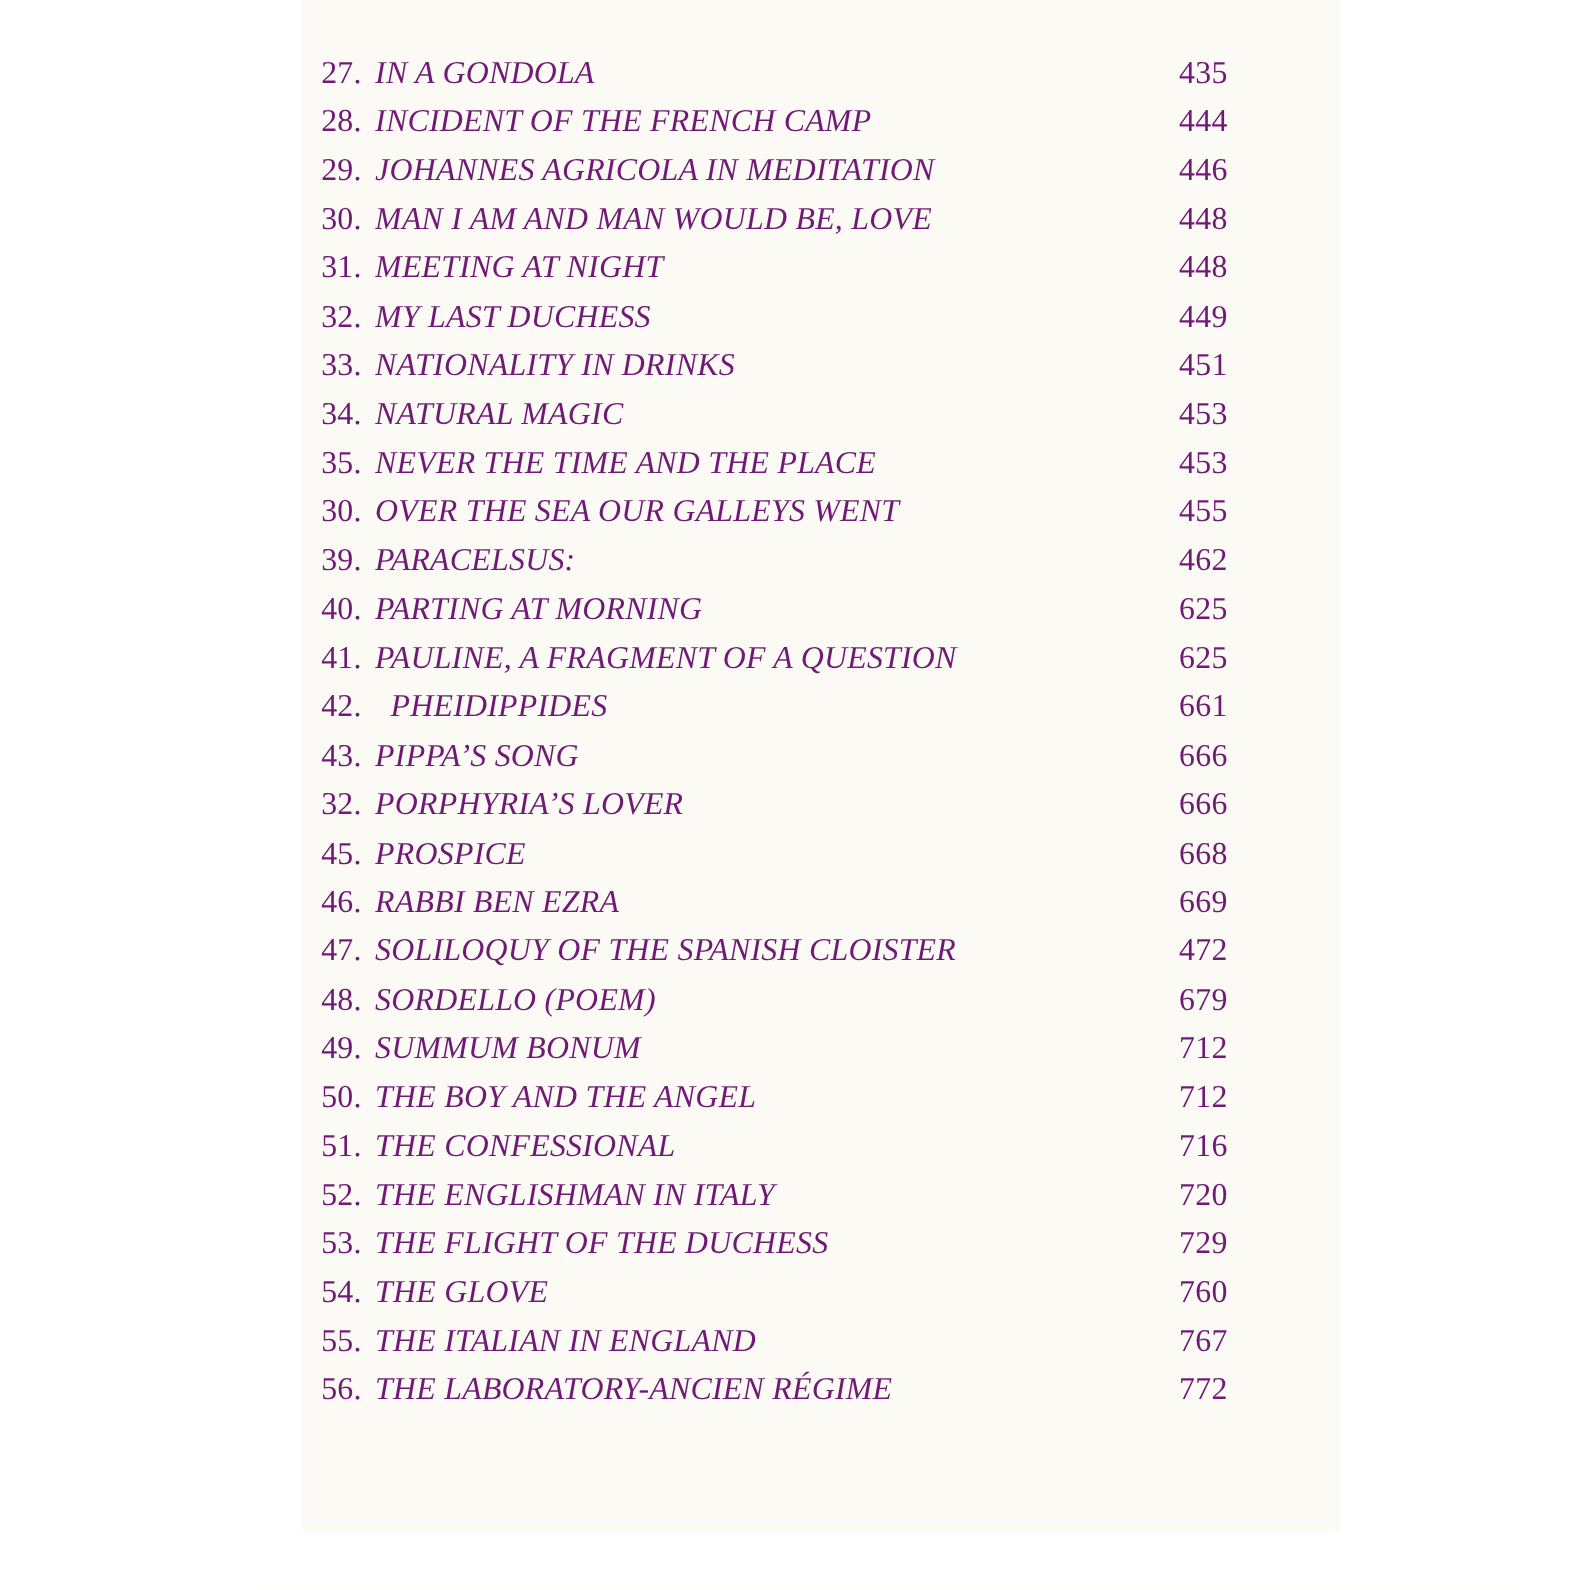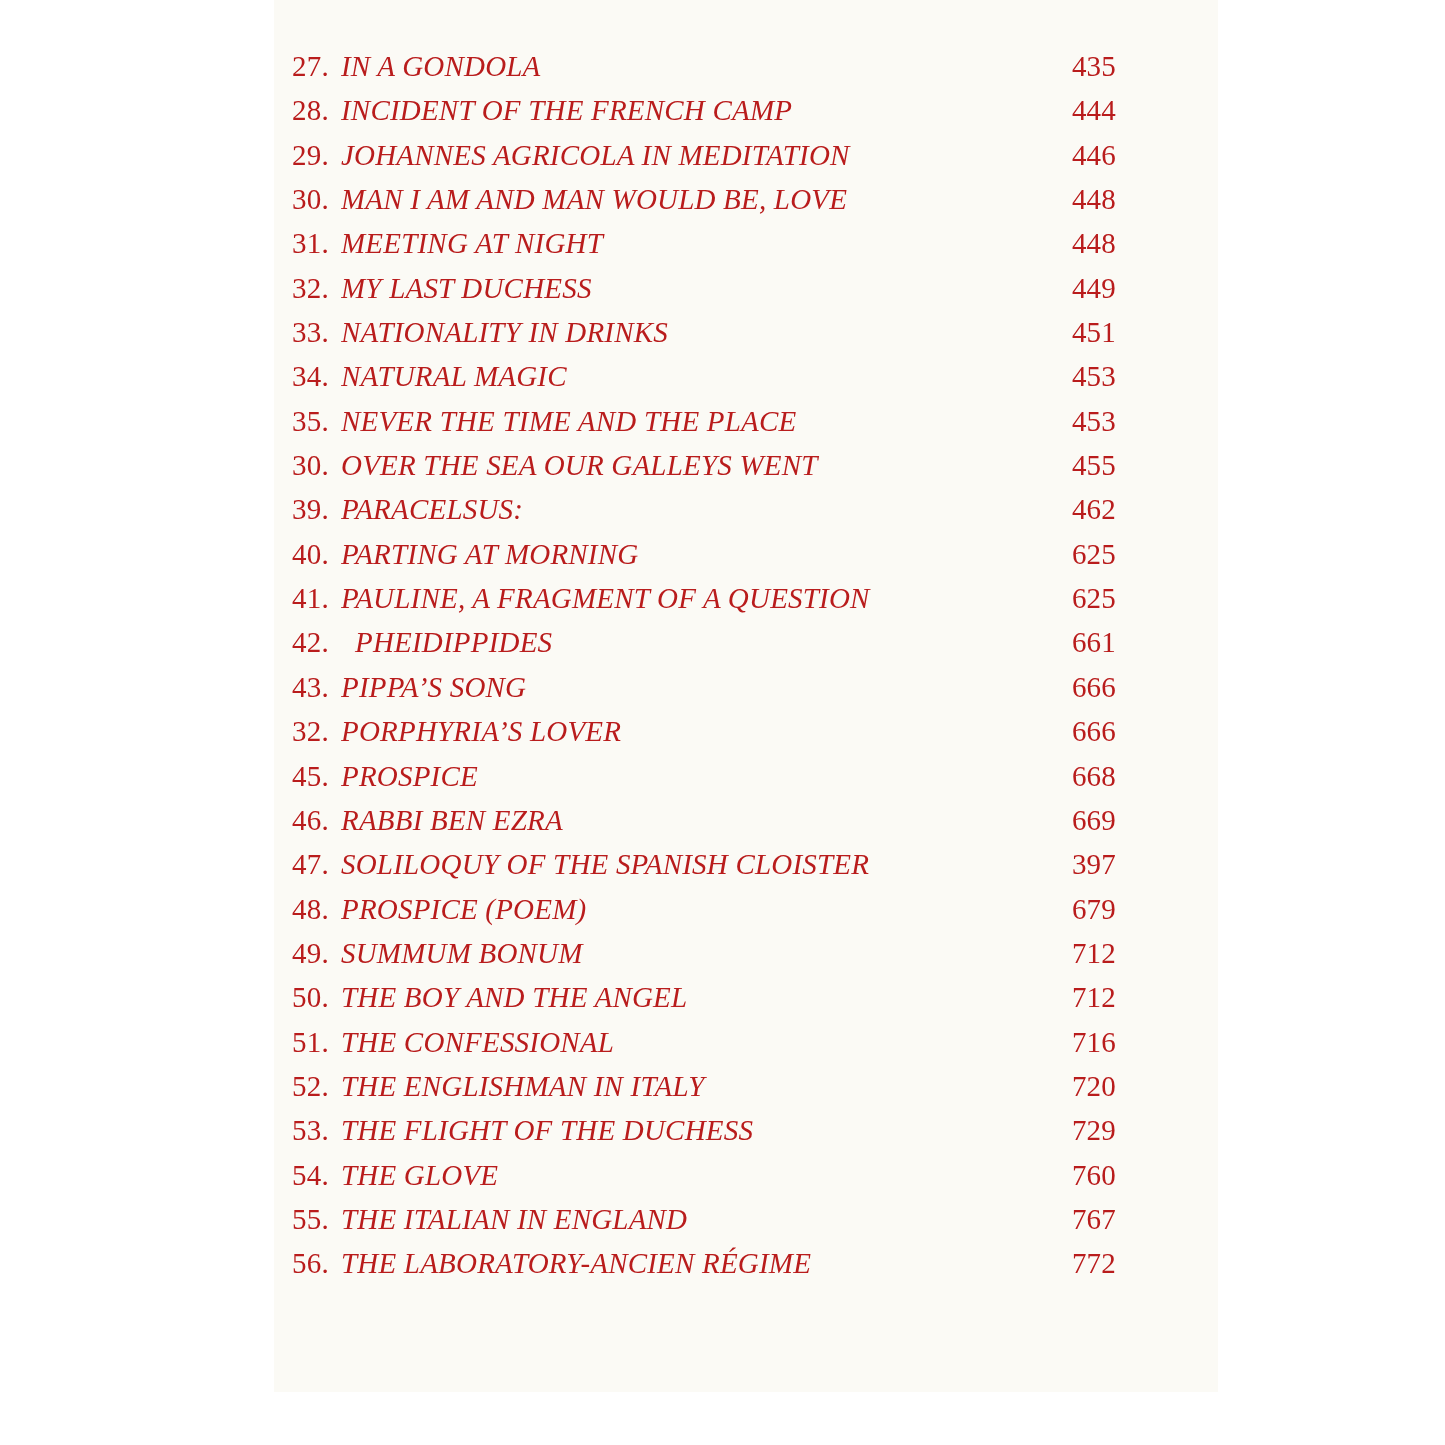--- a/index.html
+++ b/index.html
@@ -27,21 +27,21 @@
     width: 944px;
     height: 1392px;
     background: #fbfaf5;
   }
 
   .toc {
     position: absolute;
     left: 292px;
     top: 44px;
     width: 824px;
-    color: #b91c1c;
+    color: #701a75;
     font-size: 29px;
     letter-spacing: 0.2px;
   }
 
   .toc-row {
     display: flex;
     align-items: baseline;
     height: 44.35px;
     line-height: 44.35px;
     white-space: nowrap;
@@ -159,25 +159,25 @@
         <span class="toc-page">668</span>
       </div>
       <div class="toc-row">
         <span class="toc-num">46.</span>
         <span class="toc-title">RABBI BEN EZRA</span>
         <span class="toc-page">669</span>
       </div>
       <div class="toc-row">
         <span class="toc-num">47.</span>
         <span class="toc-title">SOLILOQUY OF THE SPANISH CLOISTER</span>
-        <span class="toc-page">397</span>
+        <span class="toc-page">472</span>
       </div>
       <div class="toc-row">
         <span class="toc-num">48.</span>
-        <span class="toc-title">PROSPICE (POEM)</span>
+        <span class="toc-title">SORDELLO (POEM)</span>
         <span class="toc-page">679</span>
       </div>
       <div class="toc-row">
         <span class="toc-num">49.</span>
         <span class="toc-title">SUMMUM BONUM</span>
         <span class="toc-page">712</span>
       </div>
       <div class="toc-row">
         <span class="toc-num">50.</span>
         <span class="toc-title">THE BOY AND THE ANGEL</span>

